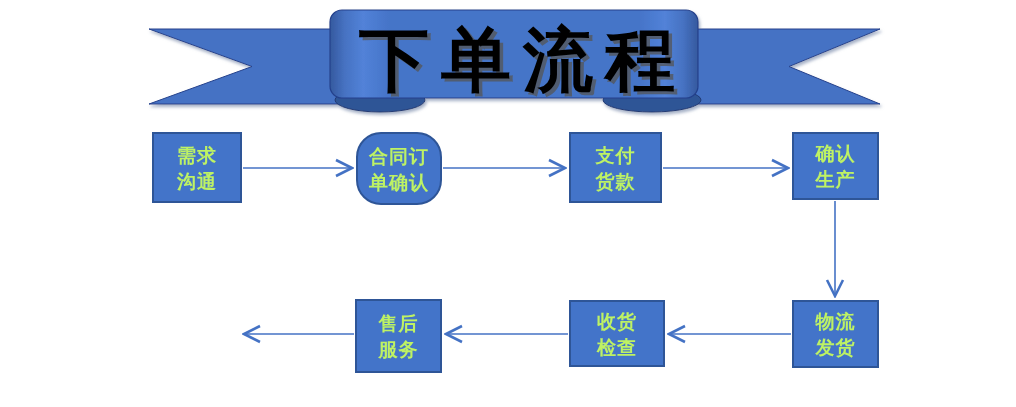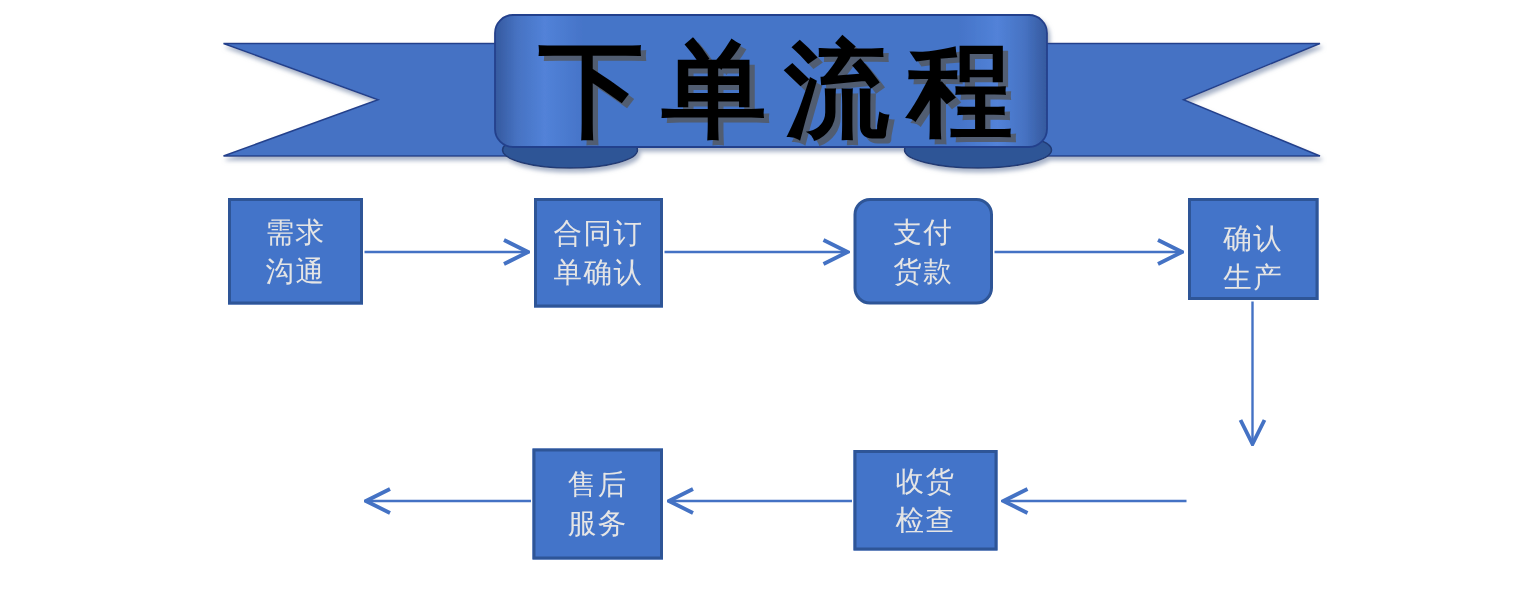--- a/index.html
+++ b/index.html
@@ -10,36 +10,37 @@
     overflow:hidden;
     font-family:"DejaVu Sans","Liberation Sans",sans-serif;
     margin-left:12px;
   }
   .diagram-svg{position:absolute;left:0;top:0;}
   .step{
     position:absolute;
     box-sizing:border-box;
     background:#4374C9;
     border:2px solid #2E5597;
-    color:#e5e5e5;
+    color:#bef264;
     display:flex;
     flex-direction:column;
     align-items:center;
     justify-content:center;
     font-size:19px;
     line-height:26px;
     letter-spacing:1px;
     text-align:center;
+    font-weight:bold;
   }
   .step span{display:block;white-space:nowrap;}
   
   .b1{left:140px;top:132px;width:90px;height:71px;}
-  .b2{left:344px;top:132px;width:86px;height:73px;}
-  .b3{left:557px;top:132px;width:93px;height:71px;border-radius:11px;}
-  .b4{left:780px;top:132px;width:87px;height:68px;justify-content:flex-end;}
+  .b2{left:344px;top:132px;width:86px;height:73px;border-radius:25px;}
+  .b3{left:557px;top:132px;width:93px;height:71px;}
+  .b4{left:780px;top:132px;width:87px;height:68px;}
   
   .b5{left:780px;top:300px;width:87px;height:68px;}
   .b6{left:557px;top:300px;width:96px;height:67px;}
   .b7{left:343px;top:299px;width:87px;height:74px;}
   .b8{left:137px;top:299px;width:91px;height:74px;}
   .banner-title-text{
     font-family:"DejaVu Sans","Liberation Sans",sans-serif;
     font-weight:bold;
   }
 </style>
@@ -100,20 +101,24 @@
     <span>单确认</span>
   </div>
   <div class="step b3">
     <span>支付</span>
     <span>货款</span>
   </div>
   <div class="step b4">
     <span>确认</span>
     <span>生产</span>
   </div>
+  <div class="step b5">
+    <span>物流</span>
+    <span>发货</span>
+  </div>
   <div class="step b7">
     <span>售后</span>
     <span>服务</span>
   </div>
   <div class="step b6">
     <span>收货</span>
     <span>检查</span>
   </div>
 
 </div>

